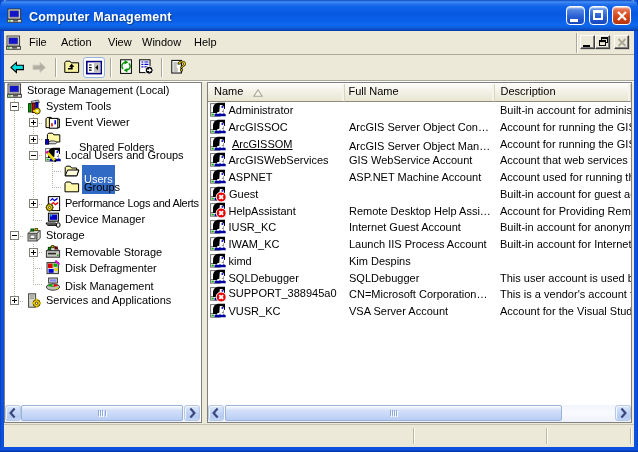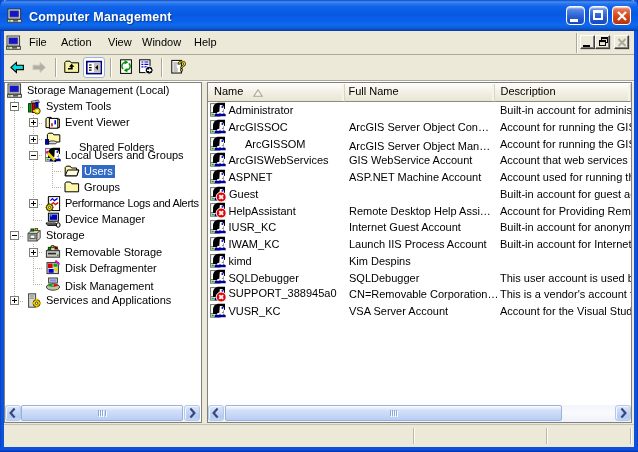--- a/index.html
+++ b/index.html
@@ -171,21 +171,21 @@
     <path fill="#0000a0" d="M4.6,12.2 L6.2,11.2 L8,12 L10,11.2 L12,12 L13.8,11.2 L15.7,12.2 L15.7,14.2 L4.6,14.2 Z"></path>
     <line x1="1.4" y1="4.4" x2="3.2" y2="6.4" stroke="#e000a8" stroke-width="2.6"></line>
     <line x1="2.8" y1="6" x2="9.8" y2="13.4" stroke="#e8d800" stroke-width="2.8"></line>
     <line x1="9.8" y1="13.2" x2="11" y2="14.6" stroke="#000000" stroke-width="1.8"></line>
   </svg>
 <div class="abs t11" style="left:65px;top:148.7px;line-height:13px;">Local Users and Groups</div>
 <svg style="position:absolute;left:64px;top:163.325px;" width="16" height="16" viewBox="0 0 16 16" shape-rendering="auto">
     <path fill="#fdf7a8" stroke="#000000" d="M1.2,12.8 L1.2,4.6 L2.4,3.2 L6.2,3.2 L7.6,5 L12.6,5 L12.6,7 L14.8,7 L12.8,12.8 Z"></path>
     <path fill="#fffce0" stroke="#000000" d="M1.2,12.8 L3.6,7 L14.8,7 L12.8,12.8 Z"></path>
   </svg>
-<div class="abs t11" style="left:82px;top:164.8px;background:#316ac5;color:#fff;padding:0 2px;line-height:13px;">Users</div>
+<div class="abs t11" style="left:82px;top:164.8px;background:#316ac5;color:#fff;padding:8px 2px;line-height:13px;">Users</div>
 <svg style="position:absolute;left:64px;top:179.47499999999997px;" width="16" height="16" viewBox="0 0 16 16" shape-rendering="auto">
     <path fill="#fdf7a8" stroke="#000000" d="M1,12.8 L1,4.4 L2.2,3 L6.4,3 L7.8,4.8 L14.6,4.8 L14.6,12.8 Z"></path>
     <path fill="#ffffff" d="M1.8,5.4 L6,5.4 L6,4.2 L2.6,4.2 Z" opacity="0.5"></path>
   </svg>
 <div class="abs t11" style="left:84px;top:181.0px;line-height:13px;">Groups</div>
 <div class="abs" style="left:28.5px;top:199.1px;width:9px;height:9px;background:#fff;border:1px solid #7f7d74;"></div>
 <div class="abs" style="left:30.5px;top:203.1px;width:5px;height:1px;background:#000;"></div>
 <div class="abs" style="left:32.5px;top:201.1px;width:1px;height:5px;background:#000;"></div>
 <svg style="position:absolute;left:45px;top:195.62499999999997px;" width="16" height="16" viewBox="0 0 16 16" shape-rendering="auto">
     <rect x="3.6" y="0.6" width="11" height="14" fill="#ffffff" stroke="#000000"></rect>
@@ -298,21 +298,21 @@
 <svg style="position:absolute;left:210px;top:135.525px;" width="16" height="16" viewBox="0 0 16 16" shape-rendering="auto">
     <rect x="0.6" y="1.6" width="7.6" height="9.4" fill="#ffffff" stroke="#707070"></rect>
     <rect x="0.6" y="10.6" width="9.4" height="3.6" fill="#f2f2ea" stroke="#707070"></rect>
     <path fill="#000000" d="M3,11 L3,7 C3,3 5.5,0.8 9,0.8 L15,0.8 L15,7 L13.5,7 L13.5,11 Z"></path>
     <path fill="#ffffff" d="M9.8,3.2 C11.6,2.6 13.4,3.4 13.9,5 C14.1,5.8 13.8,6.4 14.3,7 L13.1,7.4 L13.4,8.6 L11.8,9.8 L12.4,11 L9.2,11 Z"></path>
     <circle cx="12.4" cy="4.9" r="1" fill="#0000e8"></circle>
     <path fill="#ffffff" d="M7.4,10 L13.4,9.6 L13.8,12 L7,12 Z"></path>
     <rect x="1.6" y="11.8" width="2.2" height="1.5" fill="#00b800"></rect>
     <path fill="#0000a0" d="M4.6,12.2 L6.2,11.2 L8,12 L10,11.2 L12,12 L13.8,11.2 L15.7,12.2 L15.7,14.2 L4.6,14.2 Z"></path>
   </svg>
-<div class="abs t11" style="left:245px;top:137.6px;">ArcGISSOM</div>
+<div class="abs t11" style="left:232px;top:137.6px;text-decoration:underline;">ArcGISSOM</div>
 <div class="abs t11" style="left:349px;top:140px;">ArcGIS Server Object Man…</div>
 <div class="abs t11" style="left:500px;top:137.6px;width:131px;overflow:hidden;">Account for running the GIS Server Object Manager</div>
 <svg style="position:absolute;left:210px;top:152.255px;" width="16" height="16" viewBox="0 0 16 16" shape-rendering="auto">
     <rect x="0.6" y="1.6" width="7.6" height="9.4" fill="#ffffff" stroke="#707070"></rect>
     <rect x="0.6" y="10.6" width="9.4" height="3.6" fill="#f2f2ea" stroke="#707070"></rect>
     <path fill="#000000" d="M3,11 L3,7 C3,3 5.5,0.8 9,0.8 L15,0.8 L15,7 L13.5,7 L13.5,11 Z"></path>
     <path fill="#ffffff" d="M9.8,3.2 C11.6,2.6 13.4,3.4 13.9,5 C14.1,5.8 13.8,6.4 14.3,7 L13.1,7.4 L13.4,8.6 L11.8,9.8 L12.4,11 L9.2,11 Z"></path>
     <circle cx="12.4" cy="4.9" r="1" fill="#0000e8"></circle>
     <path fill="#ffffff" d="M7.4,10 L13.4,9.6 L13.8,12 L7,12 Z"></path>
     <rect x="1.6" y="11.8" width="2.2" height="1.5" fill="#00b800"></rect>
@@ -420,21 +420,21 @@
     <path fill="#000000" d="M3,11 L3,7 C3,3 5.5,0.8 9,0.8 L15,0.8 L15,7 L13.5,7 L13.5,11 Z"></path>
     <path fill="#ffffff" d="M9.8,3.2 C11.6,2.6 13.4,3.4 13.9,5 C14.1,5.8 13.8,6.4 14.3,7 L13.1,7.4 L13.4,8.6 L11.8,9.8 L12.4,11 L9.2,11 Z"></path>
     <circle cx="12.4" cy="4.9" r="1" fill="#0000e8"></circle>
     <path fill="#ffffff" d="M7.4,10 L13.4,9.6 L13.8,12 L7,12 Z"></path>
     <rect x="1.6" y="11.8" width="2.2" height="1.5" fill="#00b800"></rect>
     <path fill="#0000a0" d="M4.6,12.2 L6.2,11.2 L8,12 L10,11.2 L12,12 L13.8,11.2 L15.7,12.2 L15.7,14.2 L4.6,14.2 Z"></path>
     <circle cx="11.2" cy="11" r="5" fill="#e80000" stroke="#ffffff" stroke-width="1"></circle>
     <path stroke="#ffffff" stroke-width="2" d="M9.3,9.1 L13.1,12.9 M13.1,9.1 L9.3,12.9"></path>
   </svg>
 <div class="abs t11" style="left:228.5px;top:287px;">SUPPORT_388945a0</div>
-<div class="abs t11" style="left:349px;top:288.2px;">CN=Removable Corporation…</div>
+<div class="abs t11" style="left:349px;top:288.2px;">CN=Microsoft Corporation…</div>
 <div class="abs t11" style="left:500px;top:288.2px;width:131px;overflow:hidden;">This is a vendor's account for the Help and Support Se</div>
 <svg style="position:absolute;left:210px;top:302.825px;" width="16" height="16" viewBox="0 0 16 16" shape-rendering="auto">
     <rect x="0.6" y="1.6" width="7.6" height="9.4" fill="#ffffff" stroke="#707070"></rect>
     <rect x="0.6" y="10.6" width="9.4" height="3.6" fill="#f2f2ea" stroke="#707070"></rect>
     <path fill="#000000" d="M3,11 L3,7 C3,3 5.5,0.8 9,0.8 L15,0.8 L15,7 L13.5,7 L13.5,11 Z"></path>
     <path fill="#ffffff" d="M9.8,3.2 C11.6,2.6 13.4,3.4 13.9,5 C14.1,5.8 13.8,6.4 14.3,7 L13.1,7.4 L13.4,8.6 L11.8,9.8 L12.4,11 L9.2,11 Z"></path>
     <circle cx="12.4" cy="4.9" r="1" fill="#0000e8"></circle>
     <path fill="#ffffff" d="M7.4,10 L13.4,9.6 L13.8,12 L7,12 Z"></path>
     <rect x="1.6" y="11.8" width="2.2" height="1.5" fill="#00b800"></rect>
     <path fill="#0000a0" d="M4.6,12.2 L6.2,11.2 L8,12 L10,11.2 L12,12 L13.8,11.2 L15.7,12.2 L15.7,14.2 L4.6,14.2 Z"></path>

